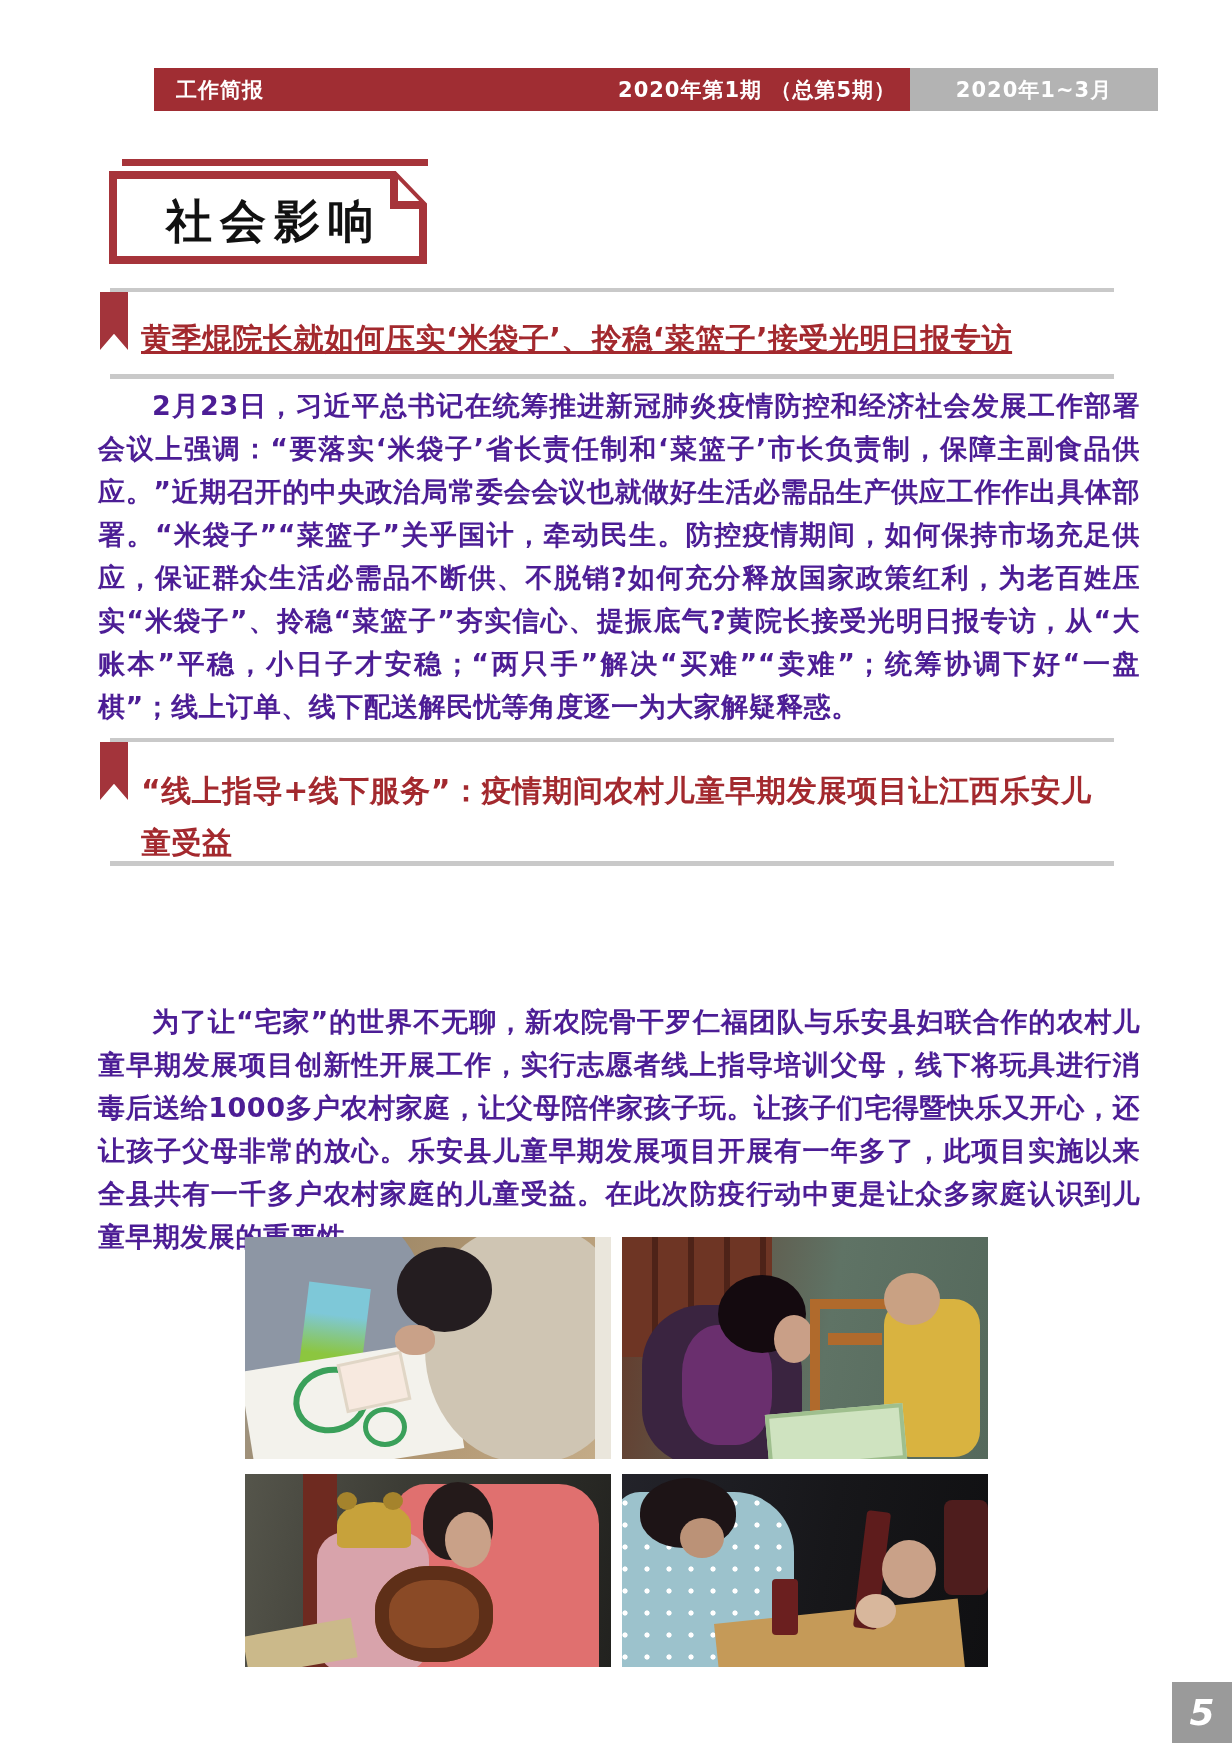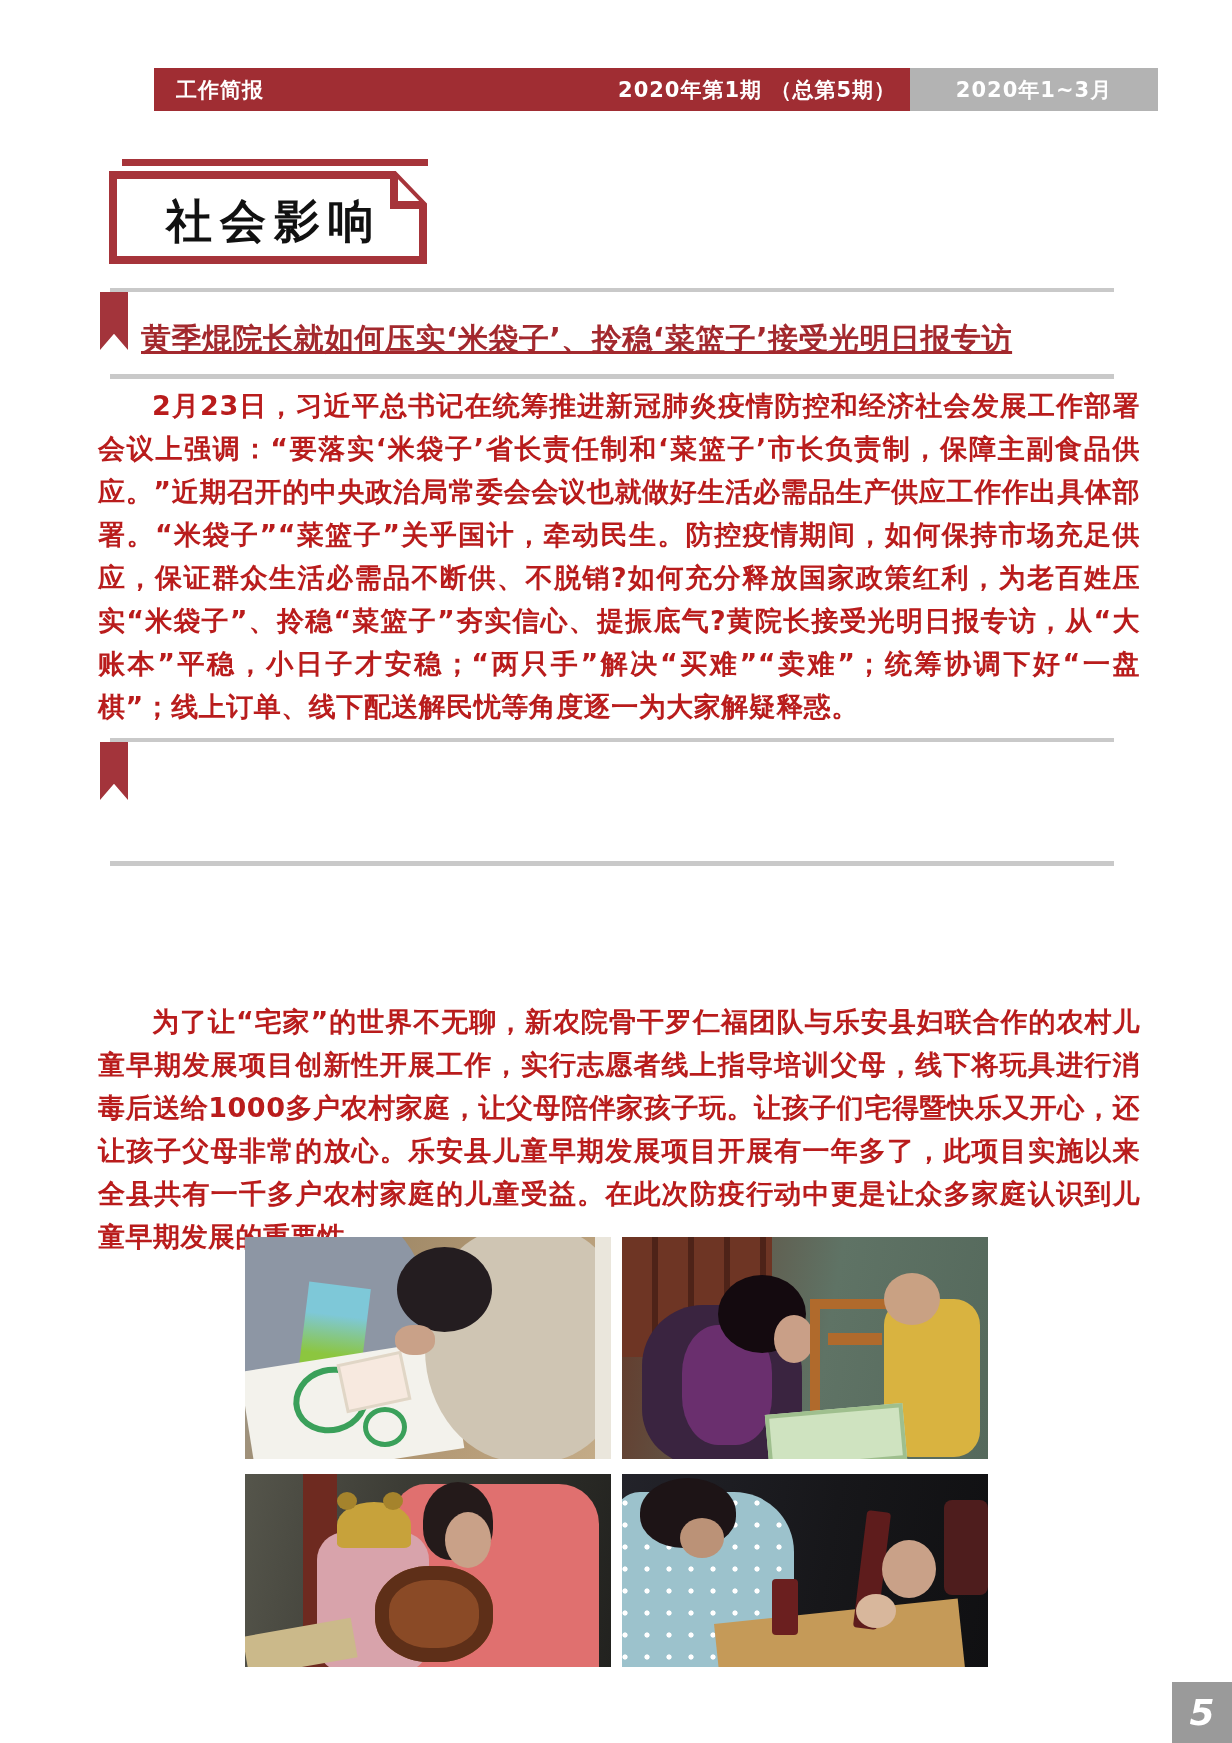--- a/index.html
+++ b/index.html
@@ -37,21 +37,21 @@
     clip-path:polygon(0 0, 100% 0, 100% 100%, 50% 72%, 0 100%);
   }
   .sec-heading {
     position:absolute; left:141px; width:980px; color:#A3292E;
     font-size:30px; font-weight:bold; line-height:52px; letter-spacing:0.5px;
   }
 
   
   .body-p {
     position:absolute; left:98px; width:1042px; margin:0;
-    font-size:27px; font-weight:bold; color:#b91c1c; line-height:43px;
+    font-size:27px; font-weight:bold; color:#4c1d95; line-height:43px;
     text-align:justify; text-indent:2em; letter-spacing:0.5px;
   }
 
   
   .photo-grid {
     position:absolute; left:245px; top:1237px;
     display:grid; grid-template-columns:366px 366px; grid-template-rows:222px 193px;
     column-gap:11px; row-gap:15px;
   }
   .photo { position:relative; overflow:hidden; background:#555; }
@@ -88,20 +88,21 @@
 
   <div class="rule" style="top:288px;"></div>
   <div class="ribbon" style="top:292px;"></div>
   <h2 class="sec-heading" style="top:288px;text-decoration:underline;">黄季焜院长就如何压实‘米袋子’、拎稳‘菜篮子’接受光明日报专访</h2>
   <div class="rule" style="top:374px;height:5px;"></div>
 
   <p class="body-p" style="top:384px;">2月23日，习近平总书记在统筹推进新冠肺炎疫情防控和经济社会发展工作部署会议上强调：“要落实‘米袋子’省长责任制和‘菜篮子’市长负责制，保障主副食品供应。”近期召开的中央政治局常委会会议也就做好生活必需品生产供应工作作出具体部署。“米袋子”“菜篮子”关乎国计，牵动民生。防控疫情期间，如何保持市场充足供应，保证群众生活必需品不断供、不脱销?如何充分释放国家政策红利，为老百姓压实“米袋子”、拎稳“菜篮子”夯实信心、提振底气?黄院长接受光明日报专访，从“大账本”平稳，小日子才安稳；“两只手”解决“买难”“卖难”；统筹协调下好“一盘棋”；线上订单、线下配送解民忧等角度逐一为大家解疑释惑。</p>
 
   <div class="rule" style="top:738px;"></div>
   <div class="ribbon" style="top:742px;"></div>
+  <h2 class="sec-heading" style="top:740px;">“线上指导+线下服务”：疫情期间农村儿童早期发展项目让江西乐安儿童受益</h2>
   <div class="rule" style="top:861px;height:5px;"></div>
 
   <p class="body-p" style="top:1000px;">为了让“宅家”的世界不无聊，新农院骨干罗仁福团队与乐安县妇联合作的农村儿童早期发展项目创新性开展工作，实行志愿者线上指导培训父母，线下将玩具进行消毒后送给1000多户农村家庭，让父母陪伴家孩子玩。让孩子们宅得暨快乐又开心，还让孩子父母非常的放心。乐安县儿童早期发展项目开展有一年多了，此项目实施以来全县共有一千多户农村家庭的儿童受益。在此次防疫行动中更是让众多家庭认识到儿童早期发展的重要性。</p>
 
   <div class="photo-grid">
 
     <div class="photo" style="background:linear-gradient(115deg,#9b9f9f 0%, #a18a68 32%, #b59b77 65%, #c5ad89 100%);">
       <div class="ph" style="left:-50px;top:-40px;width:230px;height:200px;background:#8d96a4;border-radius:50%;"></div>
       <div class="ph" style="left:58px;top:48px;width:62px;height:100px;background:linear-gradient(#7ec8d8 30%,#8cc63f 70%);transform:rotate(7deg);"></div>
       <div class="ph" style="left:2px;top:118px;width:210px;height:110px;background:#f3f2ec;transform:rotate(-9deg);"></div>

